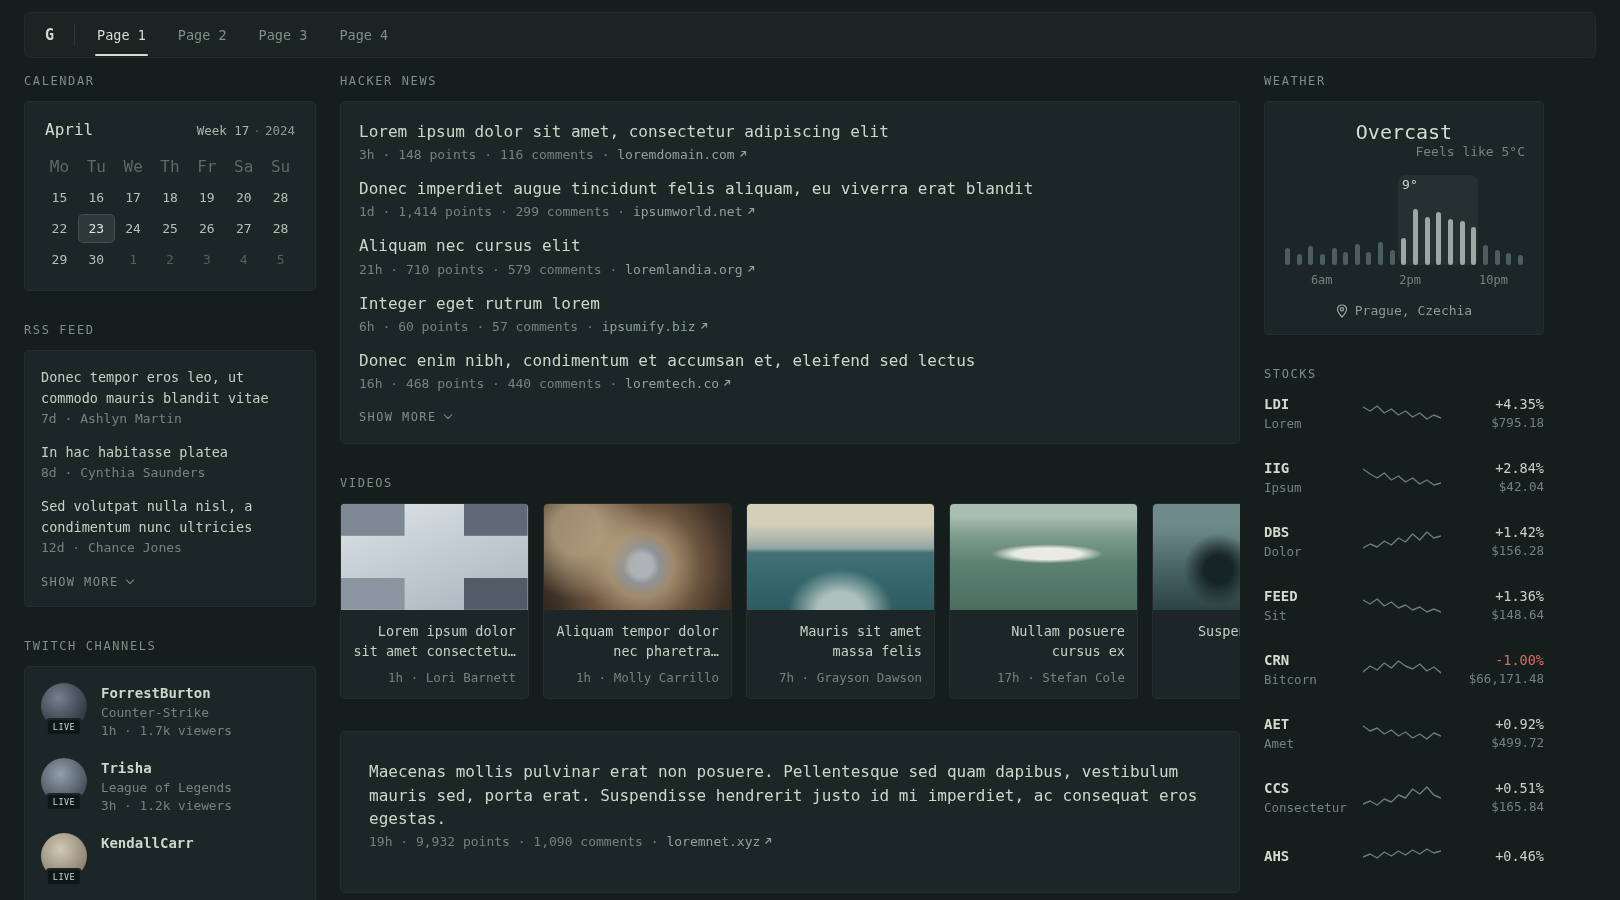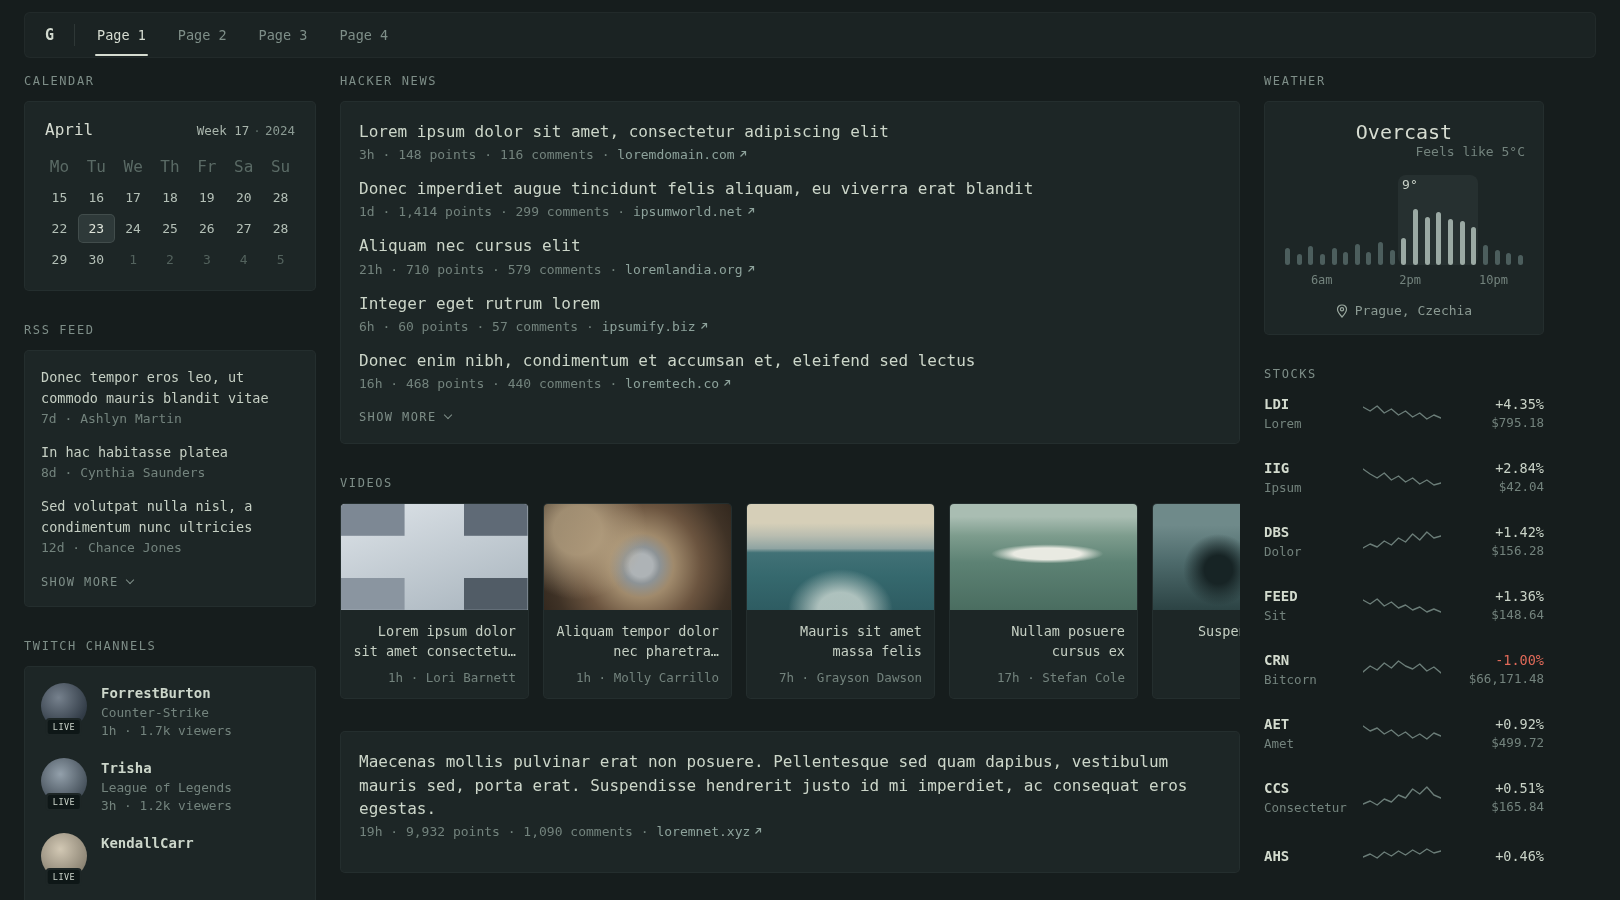--- a/index.html
+++ b/index.html
@@ -353,21 +353,21 @@
             <div class="vbody">
               <a class="vtitle">Suspendisse diam</a>
               <div class="meta">18h · Tara</div>
             </div>
           </div>
 
         </div>
       </section>
 
       <section class="widget">
-        <div class="card" style="padding:18px;">
+        <div class="card" style="padding:28px;">
           <div class="hn-item">
             <a class="hn-title">Maecenas mollis pulvinar erat non posuere. Pellentesque sed quam dapibus, vestibulum mauris sed, porta erat. Suspendisse hendrerit justo id mi imperdiet, ac consequat eros egestas.</a>
             <div class="meta">
               <span>19h · 9,932 points · 1,090 comments ·</span>
               <a class="domain"><span>loremnet.xyz</span><svg class="ext-icon" width="10" height="10" viewBox="0 0 10 10">
                     <path d="M2.5 7.5 L7.5 2.5 M3.5 2.5 H7.5 V6.5"></path>
                   </svg></a>
             </div>
           </div>
         </div>

